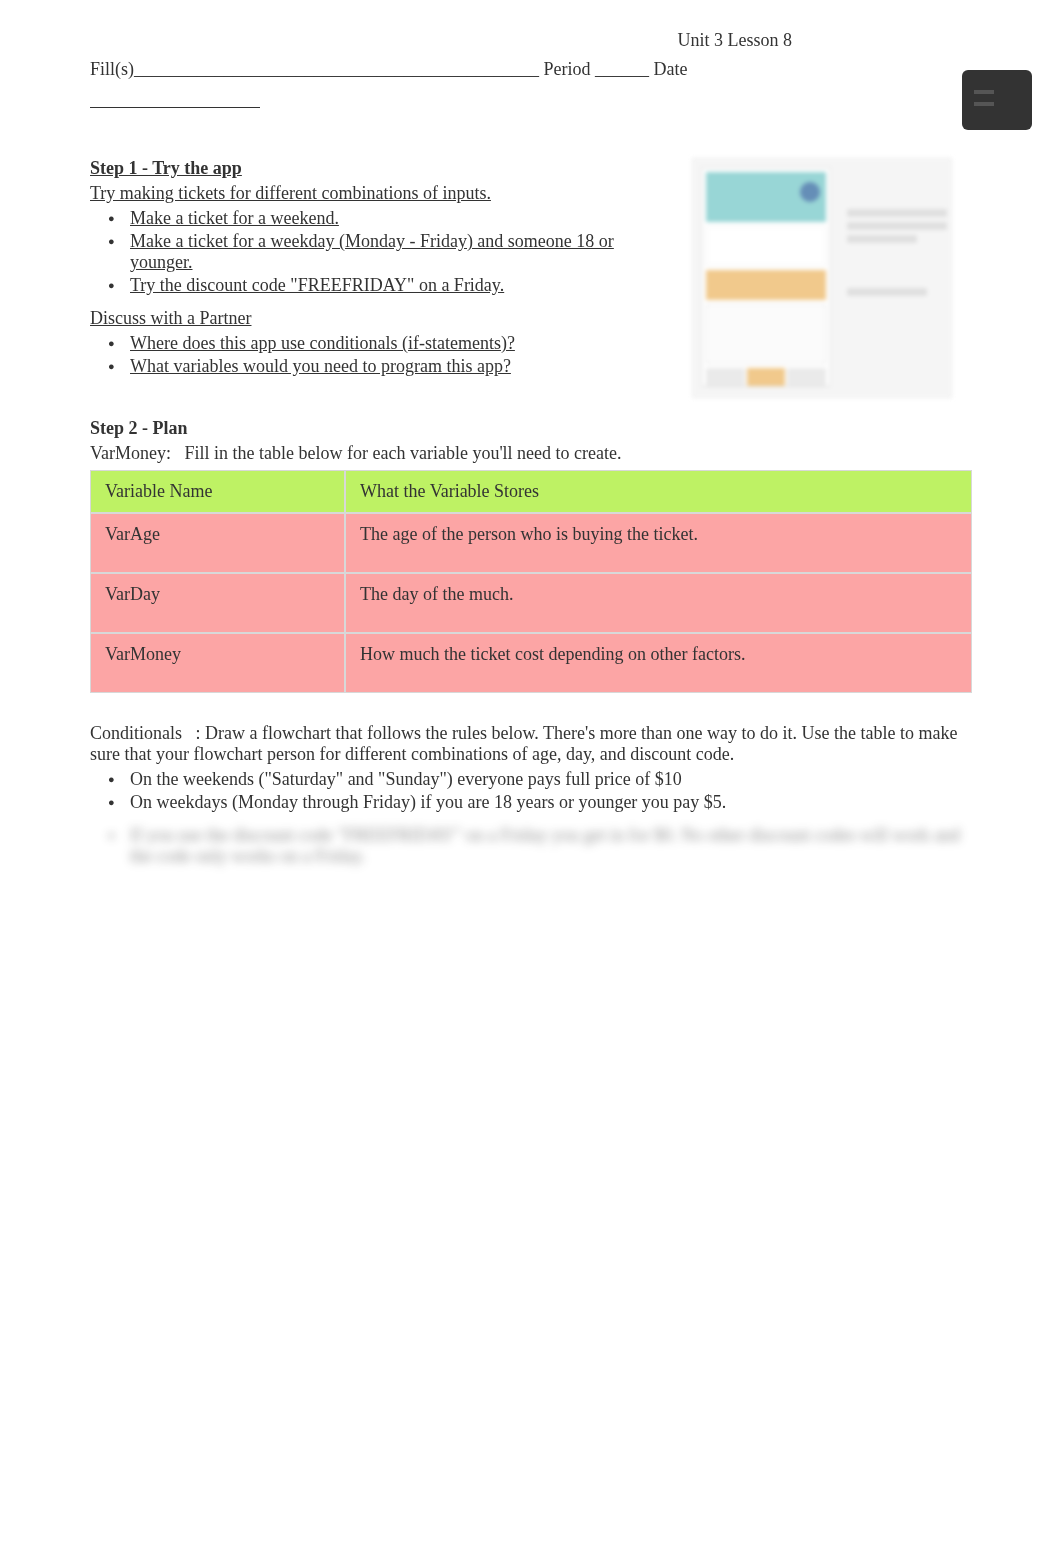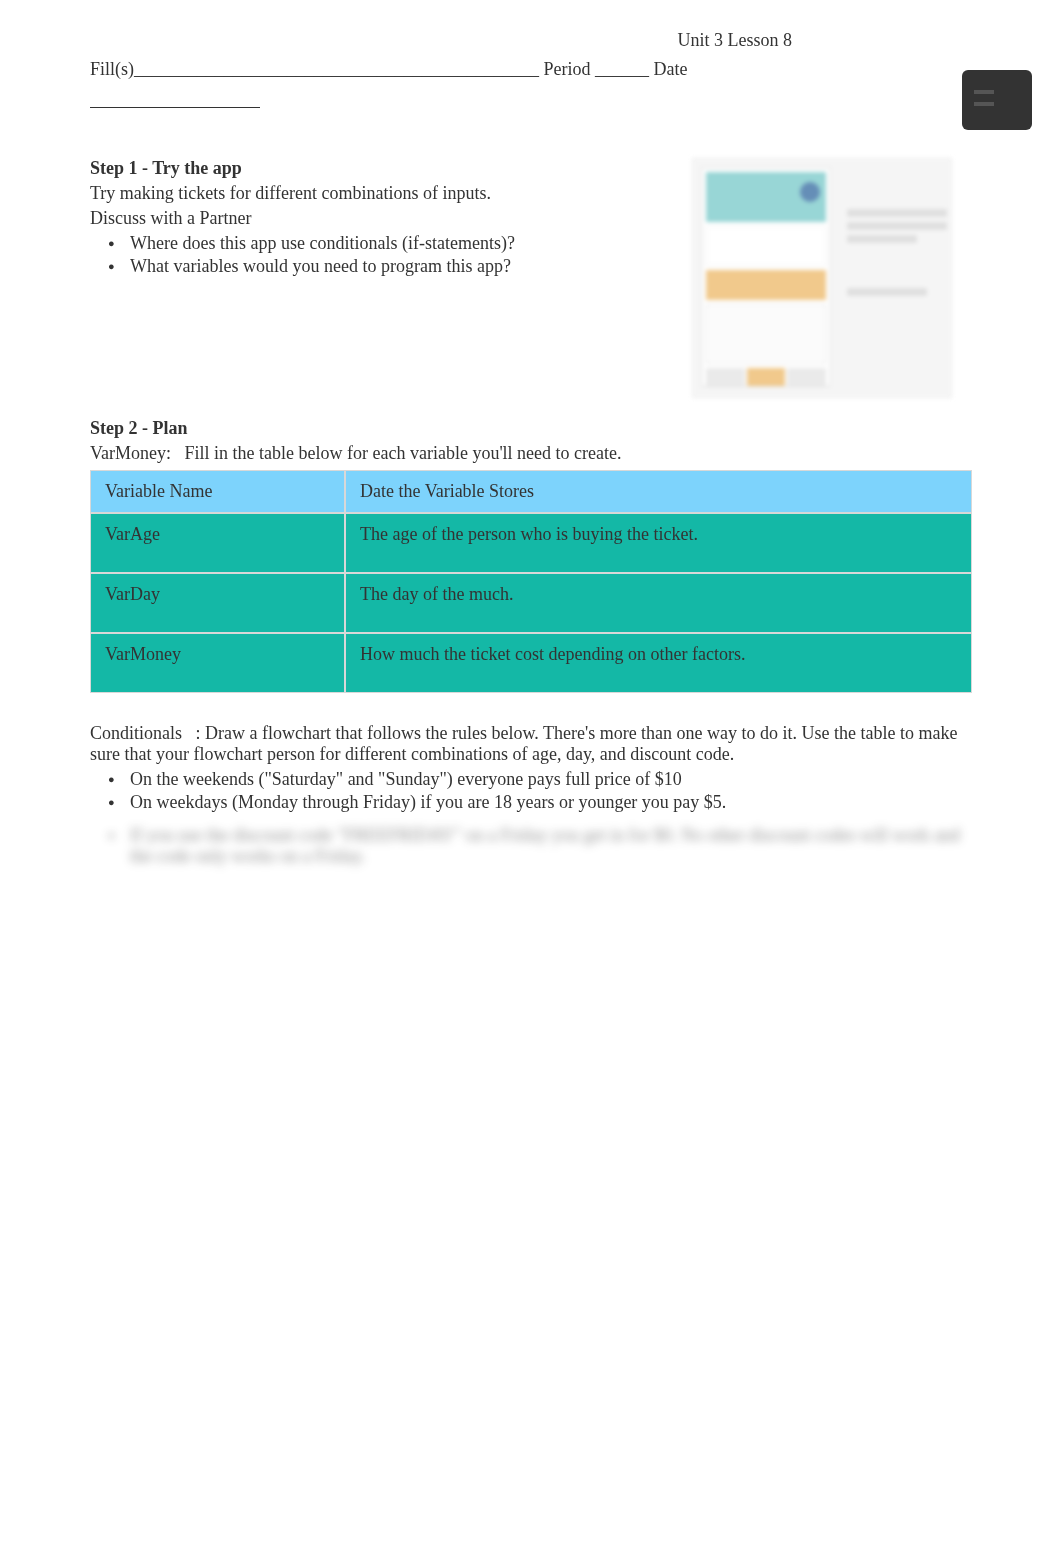--- a/index.html
+++ b/index.html
@@ -54,20 +54,21 @@
     left: 12px;
     top: 32px;
     width: 20px;
     height: 4px;
     background: #555;
   }
   .main-area {
     display: flex;
     gap: 30px;
     margin-bottom: 20px;
+    text-decoration: underline;
   }
   .left-col {
     flex: 1;
   }
   .right-col {
     width: 280px;
     padding-top: 0;
   }
   .app-preview {
     position: relative;
@@ -166,25 +167,25 @@
     border-collapse: separate;
     border-spacing: 0;
     margin-top: 6px;
     margin-bottom: 30px;
   }
   .var-table th, .var-table td {
     text-align: left;
     padding: 10px 14px;
     border: 1px solid #d8d8d8;
     font-weight: normal;
-    background: #14b8a6;
+    background: #fca5a5;
     vertical-align: top;
   }
   .var-table th {
-    background: #7dd3fc;
+    background: #bef264;
   }
   .var-table td.col1 {
     width: 255px;
   }
   .var-table tbody tr td {
     height: 60px;
   }
   .blurred-section {
     filter: blur(5px);
     opacity: 0.55;
@@ -203,20 +204,25 @@
 
   <div class="name-line">
     <span>Fill(s)_____________________________________________</span><span> Period ______</span><span> Date</span>
   </div>
   <div class="date-line"></div>
 
   <div class="main-area">
     <div class="left-col">
       <p class="step-title">Step 1 - Try the app</p>
       <p>Try making tickets for different combinations of inputs.</p>
+      <ul>
+        <li>Make a ticket for a weekend.</li>
+        <li><span>Make a ticket for a weekday (Monday - Friday) and someone 18 or younger.</span></li>
+        <li>Try the discount code "FREEFRIDAY" on a Friday.</li>
+      </ul>
 
       <p>Discuss with a Partner</p>
       <ul>
         <li>Where does this app use conditionals (if-statements)?</li>
         <li>What variables would you need to program this app?</li>
       </ul>
     </div>
 
     <div class="right-col">
       <div class="app-preview">
@@ -244,21 +250,21 @@
 
   <p><span class="step-title">Step 2 - Plan</span></p>
   <p>
     <span>VarMoney:</span>&nbsp;&nbsp;&nbsp;<span>Fill in the table below for each variable you'll need to create.</span>
   </p>
 
   <table class="var-table">
     <thead>
       <tr>
         <th class="col1">Variable Name</th>
-        <th>Date the Variable Stores</th>
+        <th>What the Variable Stores</th>
       </tr>
     </thead>
     <tbody>
       <tr>
         <td class="col1">VarAge</td>
         <td>The age of the person who is buying the ticket.</td>
       </tr>
       <tr>
         <td class="col1">VarDay</td>
         <td>The day of the much.</td>

